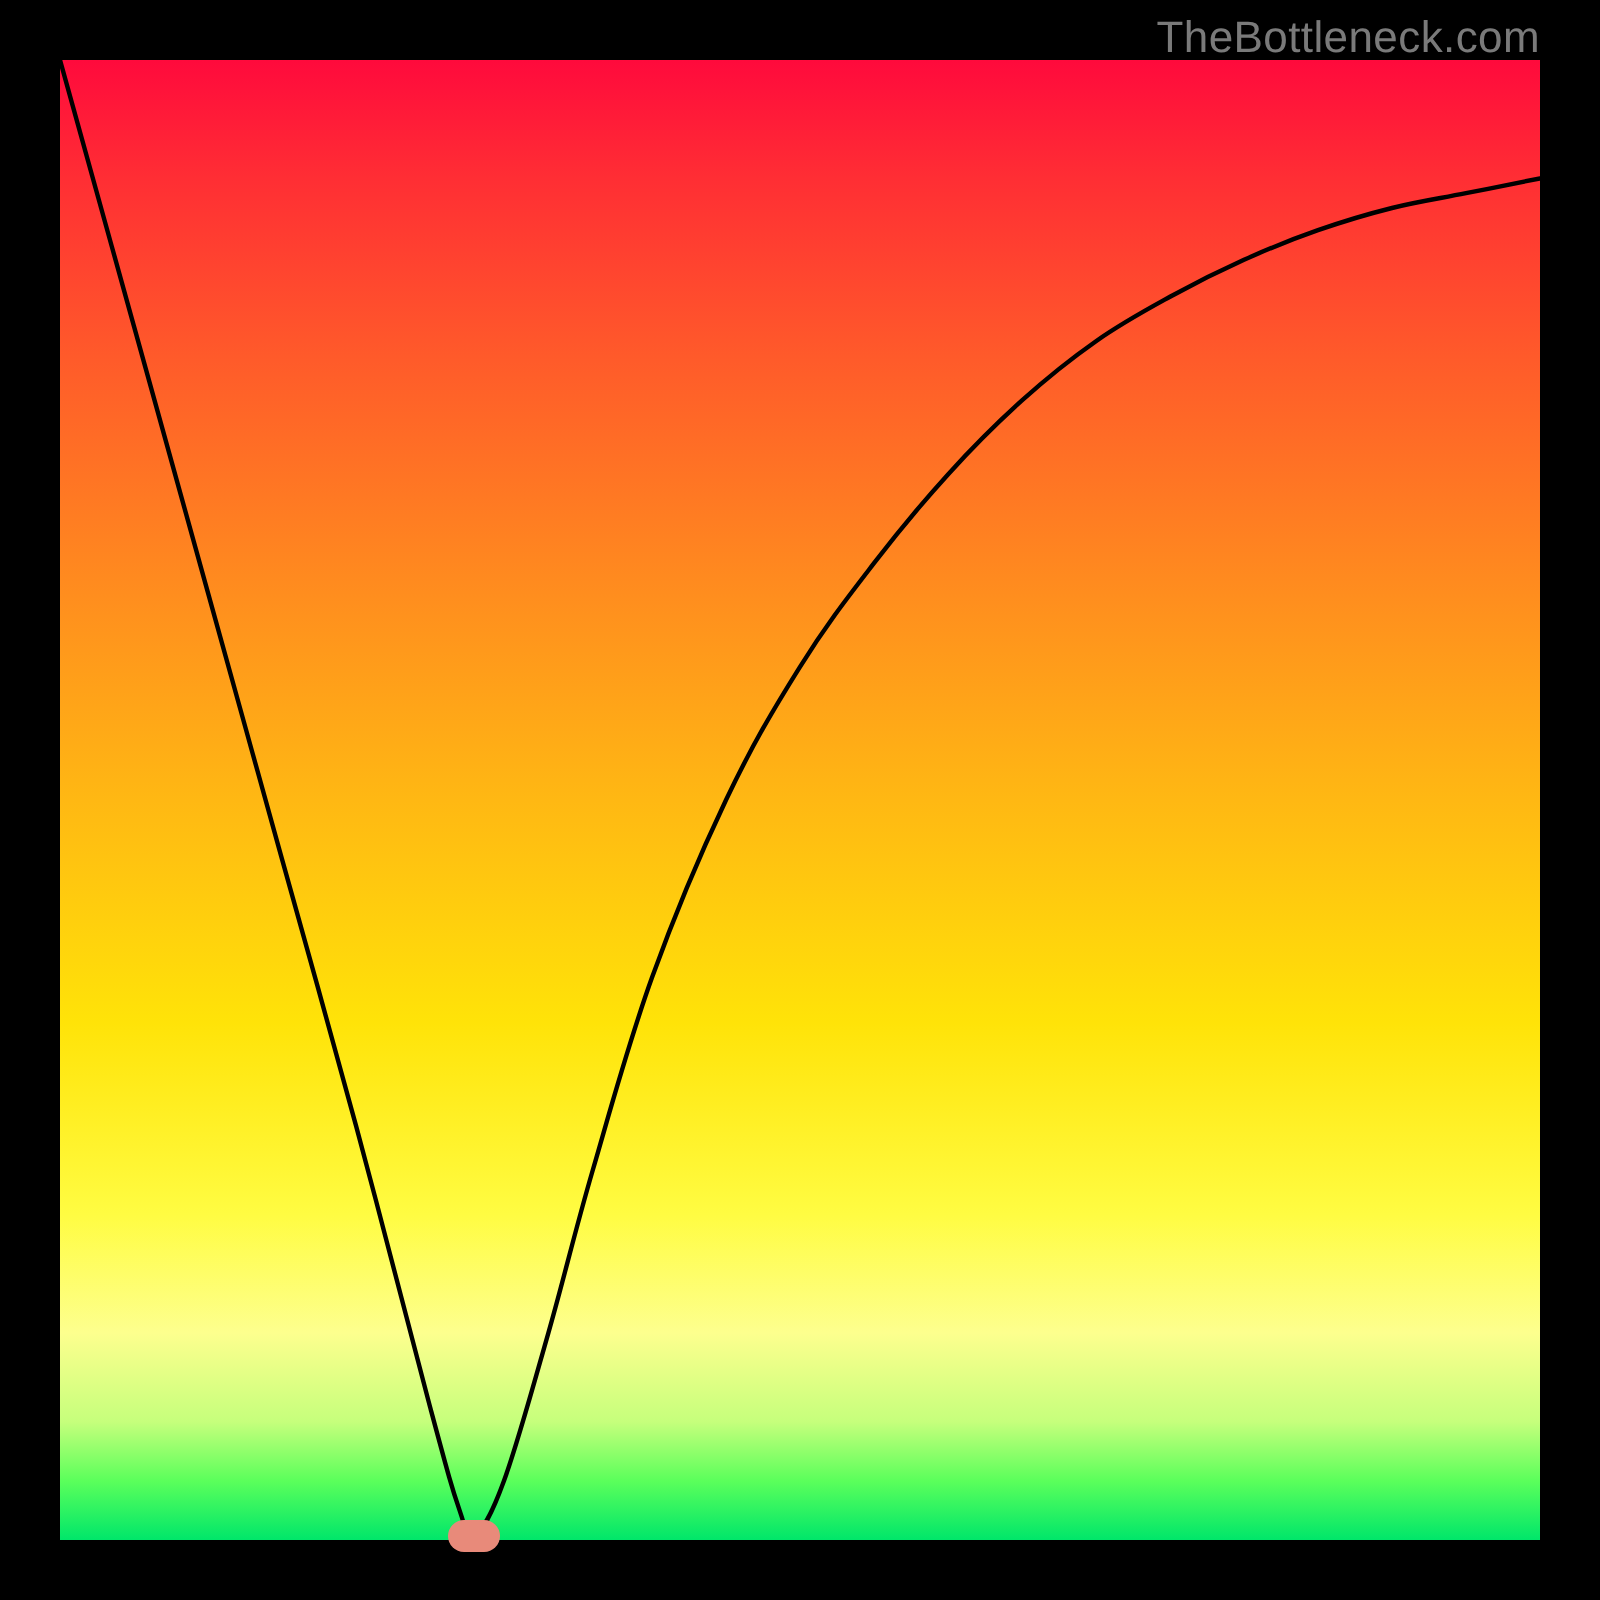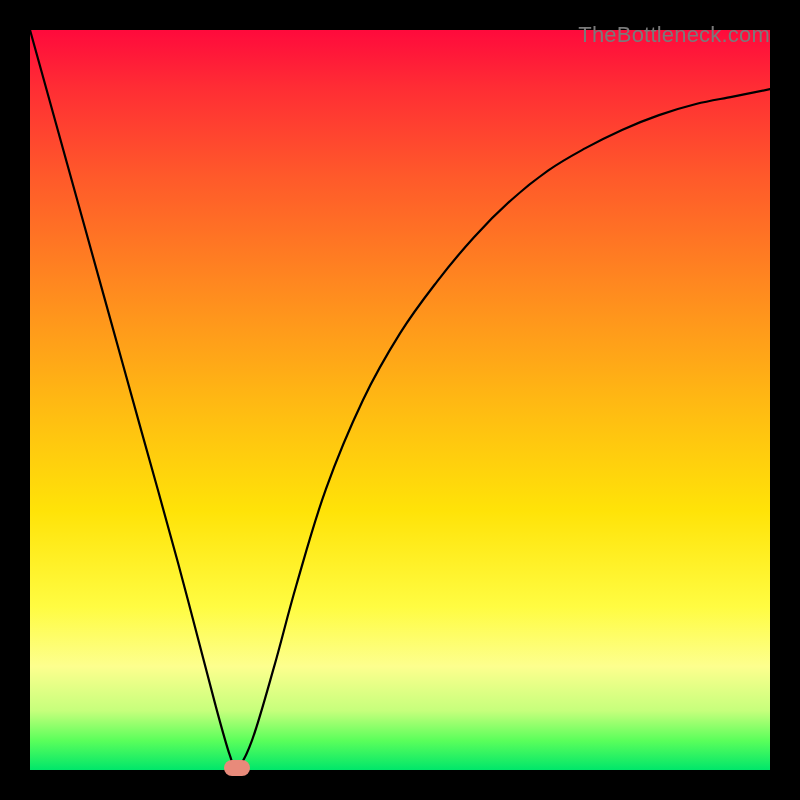--- a/index.html
+++ b/index.html
@@ -33,21 +33,21 @@
       #ffe308 65%,
       #fffc42 78%,
       #fdff8e 86%,
       #c6ff7c 92%,
       #5bff5b 96%,
       #00e66a 100%
     );
   }
   .watermark {
     position: absolute;
-    top: 22px;
+    top: 6px;
     right: 30px;
     color: #7a7a7a;
     font-size: 22px;
     font-weight: 500;
     letter-spacing: 0.2px;
     user-select: none;
   }
   .curve-svg {
     position: absolute;
     left: 0;

